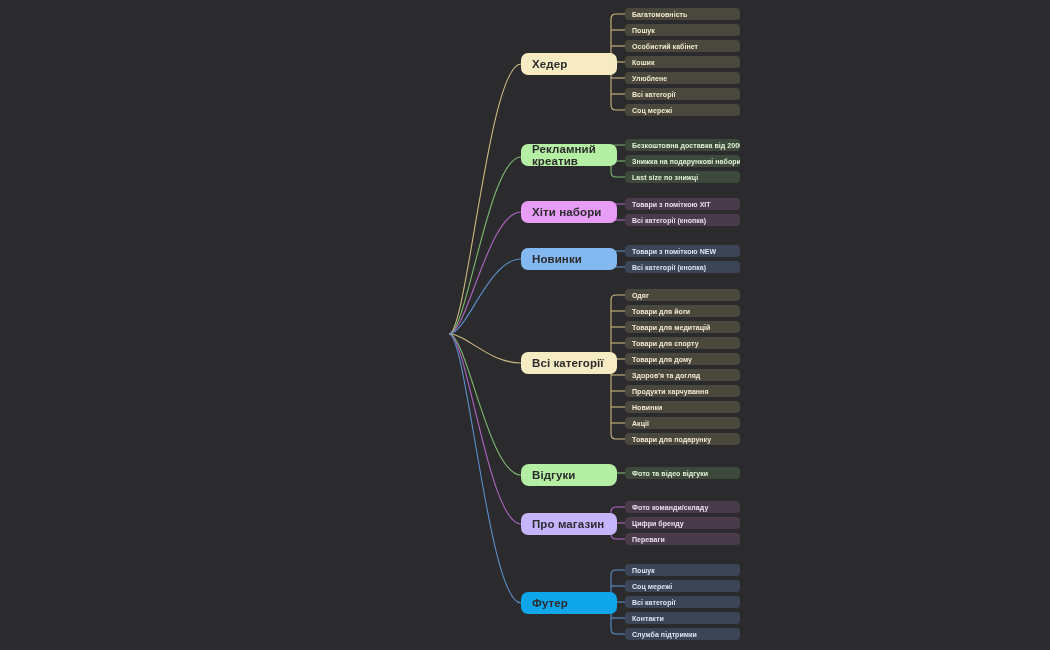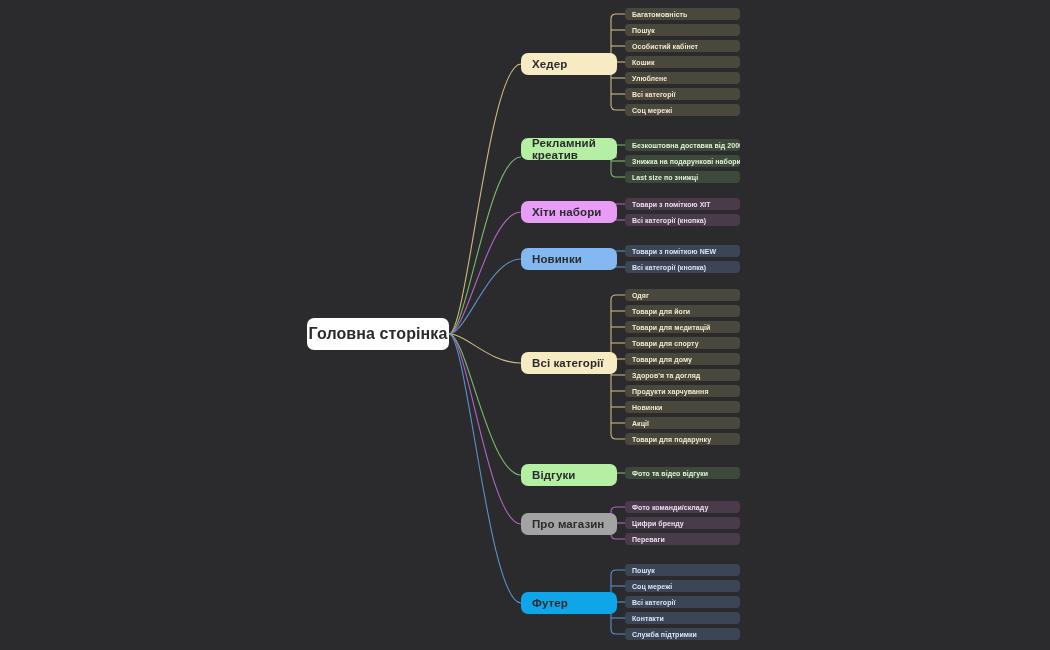--- a/index.html
+++ b/index.html
@@ -123,23 +123,20 @@
       <path d="M 611 534 Q 611 539, 616 539 L 625 539" fill="none" stroke="#b166c4" stroke-width="1.1"></path>
       <path d="M 449 334 C 467 334, 488.6 603, 521 603" fill="none" stroke="#5b91cc" stroke-width="1.1"></path>
       <path d="M 617 603 L 611 603" fill="none" stroke="#5b91cc" stroke-width="1.1"></path>
       <path d="M 611 575 L 611 629" fill="none" stroke="#5b91cc" stroke-width="1.1"></path>
       <path d="M 611 575 Q 611 570, 616 570 L 625 570" fill="none" stroke="#5b91cc" stroke-width="1.1"></path>
       <path d="M 611 586 L 625 586" fill="none" stroke="#5b91cc" stroke-width="1.1"></path>
       <path d="M 611 602 L 625 602" fill="none" stroke="#5b91cc" stroke-width="1.1"></path>
       <path d="M 611 618 L 625 618" fill="none" stroke="#5b91cc" stroke-width="1.1"></path>
       <path d="M 611 629 Q 611 634, 616 634 L 625 634" fill="none" stroke="#5b91cc" stroke-width="1.1"></path>
     </svg>
-<div class="root-node" style="left: 307px; top: 318px; width: 142px; height: 32px; background: rgb(255, 255, 255); color: rgb(43, 43, 46);">
-      <span>Головна сторінка</span>
-    </div>
     <div class="branch-node" style="left: 521px; top: 53px; width: 96px; height: 22px; background: rgb(247, 235, 195); color: rgb(43, 43, 46); align-items: center;">
       <span>Хедер</span>
     </div>
     <div class="leaf-node" style="left: 625px; top: 8px; width: 115px; height: 12px; background: rgb(74, 71, 61); color: rgb(242, 234, 210);">
       <span>Багатомовність</span>
     </div>
     <div class="leaf-node" style="left: 625px; top: 24px; width: 115px; height: 12px; background: rgb(74, 71, 61); color: rgb(242, 234, 210);">
       <span>Пошук</span>
     </div>
     <div class="leaf-node" style="left: 625px; top: 40px; width: 115px; height: 12px; background: rgb(74, 71, 61); color: rgb(242, 234, 210);">
@@ -150,21 +147,21 @@
     </div>
     <div class="leaf-node" style="left: 625px; top: 72px; width: 115px; height: 12px; background: rgb(74, 71, 61); color: rgb(242, 234, 210);">
       <span>Улюблене</span>
     </div>
     <div class="leaf-node" style="left: 625px; top: 88px; width: 115px; height: 12px; background: rgb(74, 71, 61); color: rgb(242, 234, 210);">
       <span>Всі категорії</span>
     </div>
     <div class="leaf-node" style="left: 625px; top: 104px; width: 115px; height: 12px; background: rgb(74, 71, 61); color: rgb(242, 234, 210);">
       <span>Соц мережі</span>
     </div>
-    <div class="branch-node" style="left: 521px; top: 138px; width: 96px; height: 22px; background: rgb(181, 239, 164); color: rgb(43, 43, 46);">
+    <div class="branch-node" style="left: 521px; top: 144px; width: 96px; height: 22px; background: rgb(181, 239, 164); color: rgb(43, 43, 46);">
       <span>Рекламний креатив</span>
     </div>
     <div class="leaf-node" style="left: 625px; top: 139px; width: 115px; height: 12px; background: rgb(61, 74, 59); color: rgb(226, 242, 216);">
       <span>Безкоштовна доставка від 2000 грн</span>
     </div>
     <div class="leaf-node" style="left: 625px; top: 155px; width: 115px; height: 12px; background: rgb(61, 74, 59); color: rgb(226, 242, 216);">
       <span>Знижка на подарункові набори</span>
     </div>
     <div class="leaf-node" style="left: 625px; top: 171px; width: 115px; height: 12px; background: rgb(61, 74, 59); color: rgb(226, 242, 216);">
       <span>Last size по знижці</span>
@@ -213,27 +210,27 @@
     </div>
     <div class="leaf-node" style="left: 625px; top: 401px; width: 115px; height: 12px; background: rgb(74, 71, 61); color: rgb(242, 234, 210);">
       <span>Новинки</span>
     </div>
     <div class="leaf-node" style="left: 625px; top: 417px; width: 115px; height: 12px; background: rgb(74, 71, 61); color: rgb(242, 234, 210);">
       <span>Акції</span>
     </div>
     <div class="leaf-node" style="left: 625px; top: 433px; width: 115px; height: 12px; background: rgb(74, 71, 61); color: rgb(242, 234, 210);">
       <span>Товари для подарунку</span>
     </div>
-    <div class="branch-node" style="left: 521px; top: 464px; width: 96px; height: 22px; background: rgb(181, 239, 164); color: rgb(43, 43, 46);">
+    <div class="branch-node" style="left: 521px; top: 464px; width: 96px; height: 22px; background: rgb(181, 239, 164); color: rgb(43, 43, 46); border-radius: 8px;">
       <span>Відгуки</span>
     </div>
     <div class="leaf-node" style="left: 625px; top: 467px; width: 115px; height: 12px; background: rgb(61, 74, 59); color: rgb(226, 242, 216);">
       <span>Фото та відео відгуки</span>
     </div>
-    <div class="branch-node" style="left: 521px; top: 513px; width: 96px; height: 22px; background: #a3a3a3; color: rgb(43, 43, 46); text-align: right;">
+    <div class="branch-node" style="left: 521px; top: 513px; width: 96px; height: 22px; background: #c4b5fd; color: rgb(43, 43, 46); text-align: right;">
       <span>Про магазин</span>
     </div>
     <div class="leaf-node" style="left: 625px; top: 501px; width: 115px; height: 12px; background: rgb(74, 59, 74); color: rgb(240, 220, 245);">
       <span>Фото команди/складу</span>
     </div>
     <div class="leaf-node" style="left: 625px; top: 517px; width: 115px; height: 12px; background: rgb(74, 59, 74); color: rgb(240, 220, 245);">
       <span>Цифри бренду</span>
     </div>
     <div class="leaf-node" style="left: 625px; top: 533px; width: 115px; height: 12px; background: rgb(74, 59, 74); color: rgb(240, 220, 245);">
       <span>Переваги</span>

